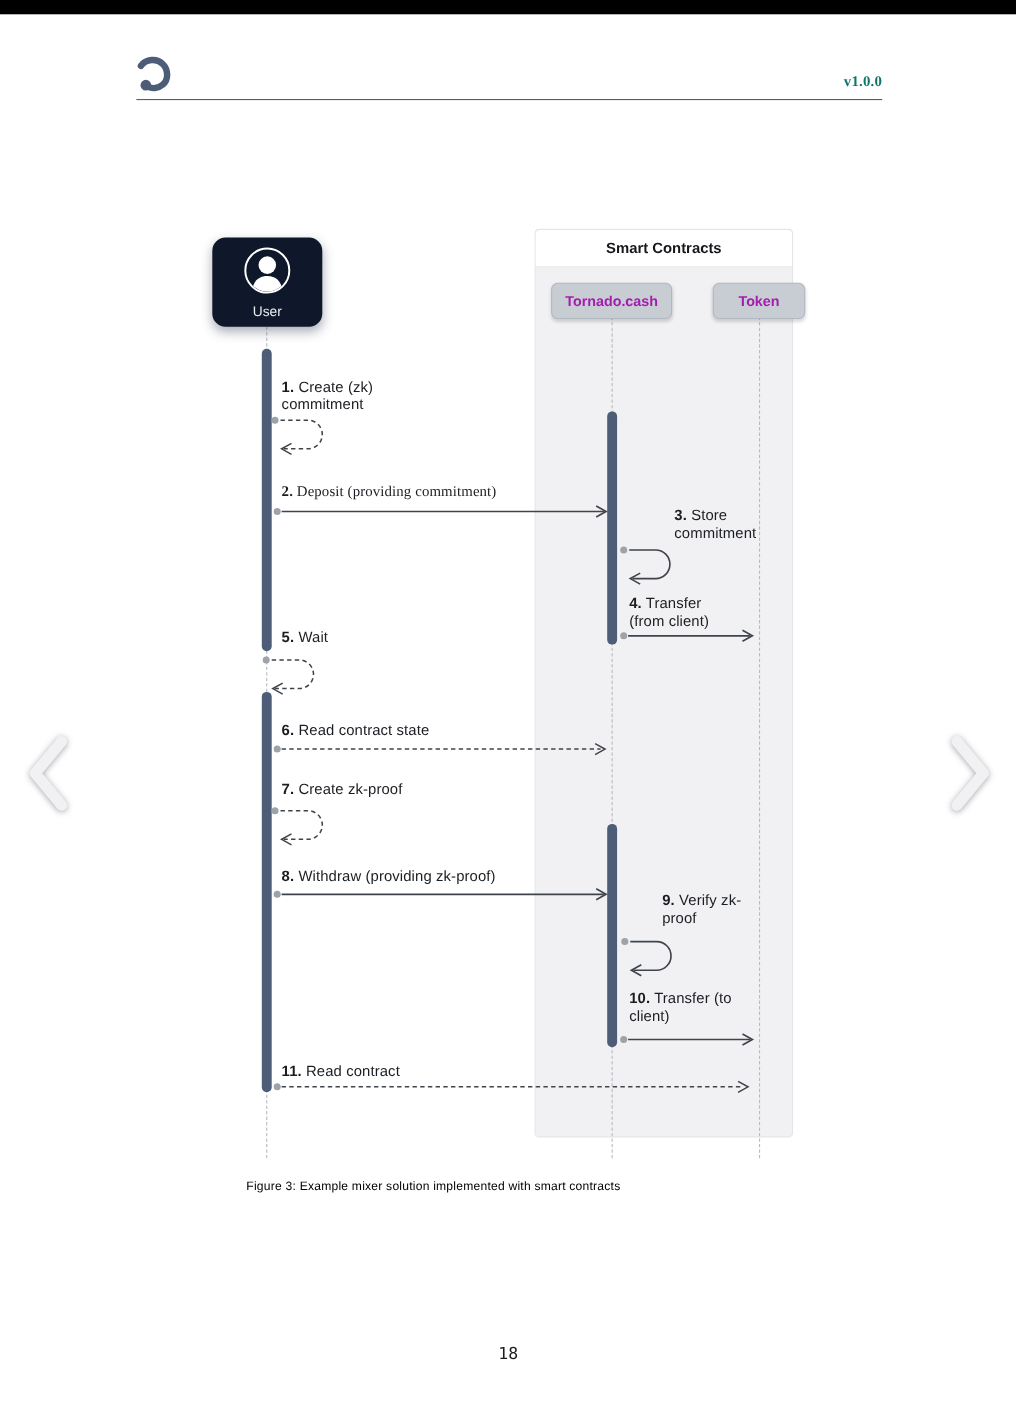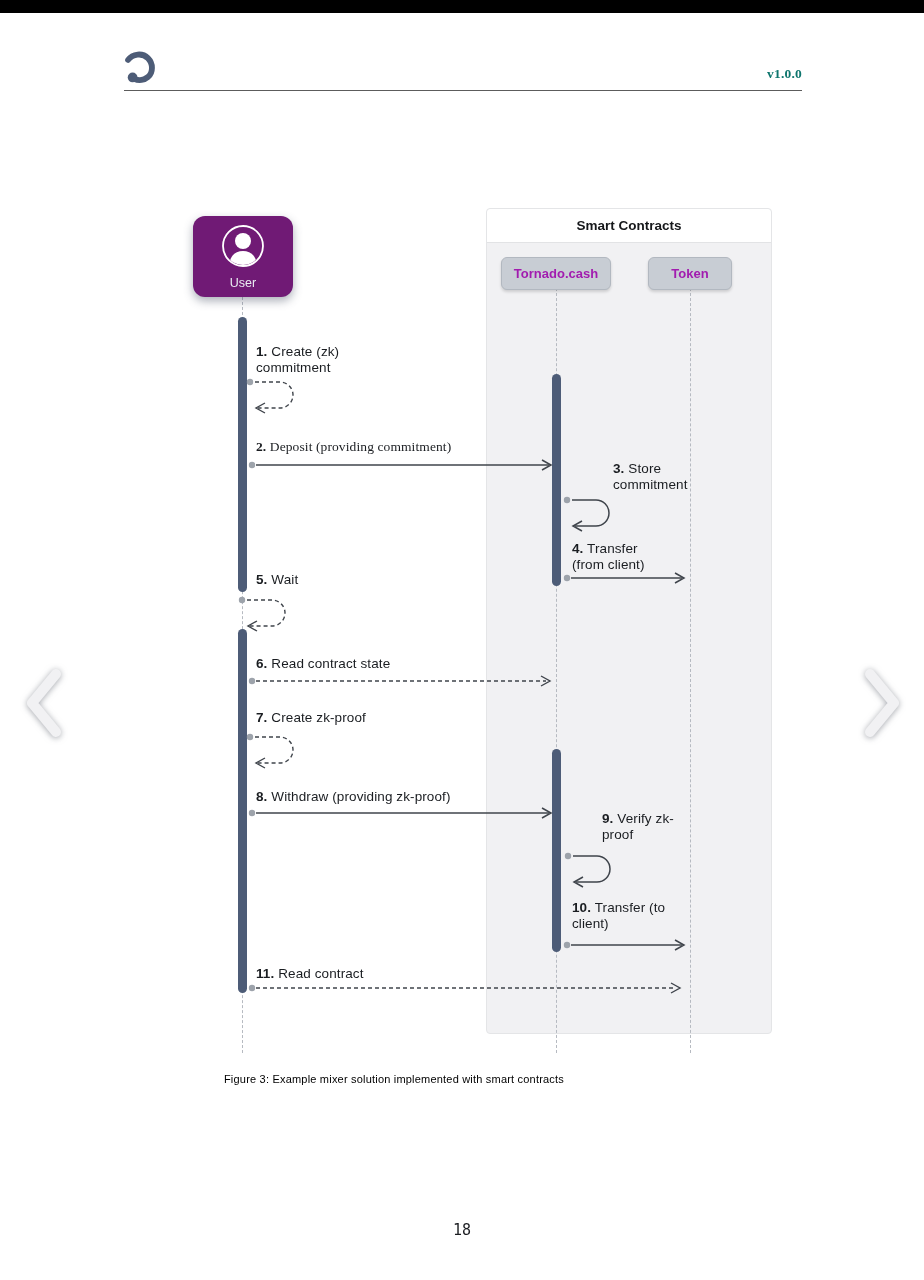--- a/index.html
+++ b/index.html
@@ -12,27 +12,27 @@
   .version { position:absolute; right:122px; top:66px; font-size:13.5px; font-weight:600; color:#0f766e; letter-spacing:.2px;font-family:Liberation Serif, serif; }
   .header-rule { position:absolute; left:124px; top:90px; width:678px; height:1px; background:#5c5c5c; }
 
   
   .nav-btn { position:absolute; width:52px; height:74px; background:none; border:none; cursor:pointer; padding:0; }
   .nav-btn svg { filter:drop-shadow(0 1px 3px rgba(90,95,105,.55)); }
   .nav-left { left:18px; top:666px; }
   .nav-right { left:856px; top:666px; }
 
   
-  .user-box { position:absolute; left:193px; top:216px; width:100px; height:81px; background:#701a75;
+  .user-box { position:absolute; left:193px; top:216px; width:100px; height:81px; background:#0f172a;
               border-radius:12px; box-shadow:0 4px 10px rgba(70,80,100,.45); }
   .user-box .avatar { position:absolute; left:50%; top:8px; transform:translateX(-50%); }
   .user-label { position:absolute; left:0; right:0; bottom:7px; text-align:center; color:#e9edf2; font-size:12.5px; }
 
   
-  .sc-container { position:absolute; left:486px; top:208px; width:286px; height:826px; background:#f1f1f3;
+  .sc-container { position:absolute; left:486px; top:208px; width:235px; height:826px; background:#f1f1f3;
                   border:1px solid #e4e5e7; border-radius:4px; }
   .sc-header { position:absolute; left:0; top:0; right:0; height:34px; background:#fff; border-bottom:1px solid #e2e3e5;
                border-radius:4px 4px 0 0; display:flex; align-items:center; justify-content:center;
                font-size:13.5px; font-weight:700; color:#15171a; }
   .participant { position:absolute; height:33px; background:#c8cdd4; border:1px solid #b2b8c0; border-radius:6px;
                  display:flex; align-items:center; justify-content:center; font-size:13px; font-weight:600;
                  color:#a21caf; box-shadow:0 2px 3px rgba(0,0,0,.15); }
   .p-tornado { left:501px; top:257px; width:110px; }
   .p-token  { left:648px; top:257px; width:84px; }
 

